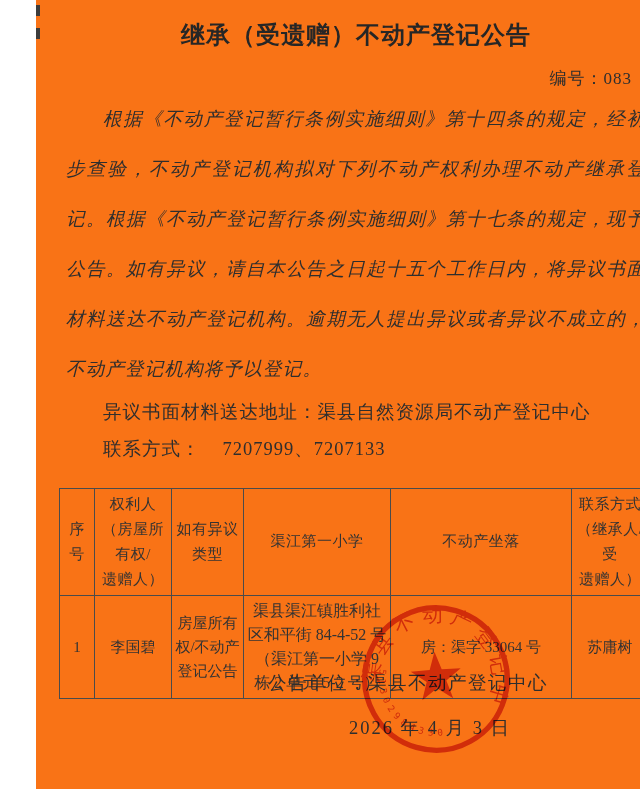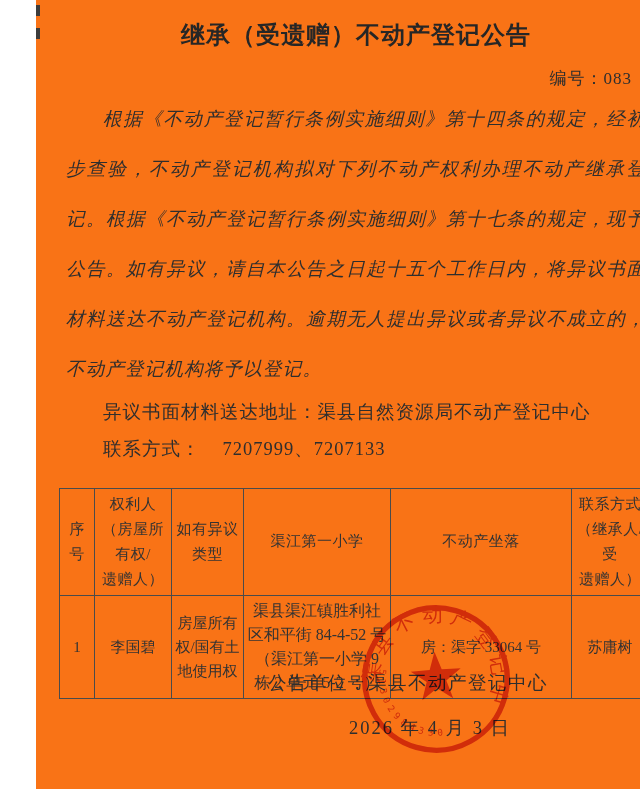--- a/index.html
+++ b/index.html
@@ -130,21 +130,21 @@
 类型</th>
       <th>渠江第一小学</th>
       <th>不动产坐落</th>
       <th>联系方式
 （继承人/受
 遗赠人）</th>
     </tr>
     <tr>
       <td>1</td>
       <td>李国碧</td>
-      <td class="cell-type">房屋所有权/国有土地使用权</td>
+      <td class="cell-type">房屋所有权/不动产登记公告</td>
       <td class="cell-location">渠县渠江镇胜利社区和平街 84-4-52 号（渠江第一小学 9 栋 2 单元 5-2 号）</td>
       <td>房：渠字 33064 号</td>
       <td>苏庸树</td>
     </tr>
   </tbody>
     </table>
 
   <div class="footer-line issuer-line">公告单位：渠县不动产登记中心</div>
   <div class="footer-line date-line">2026 年 4 月 3 日</div>
 

